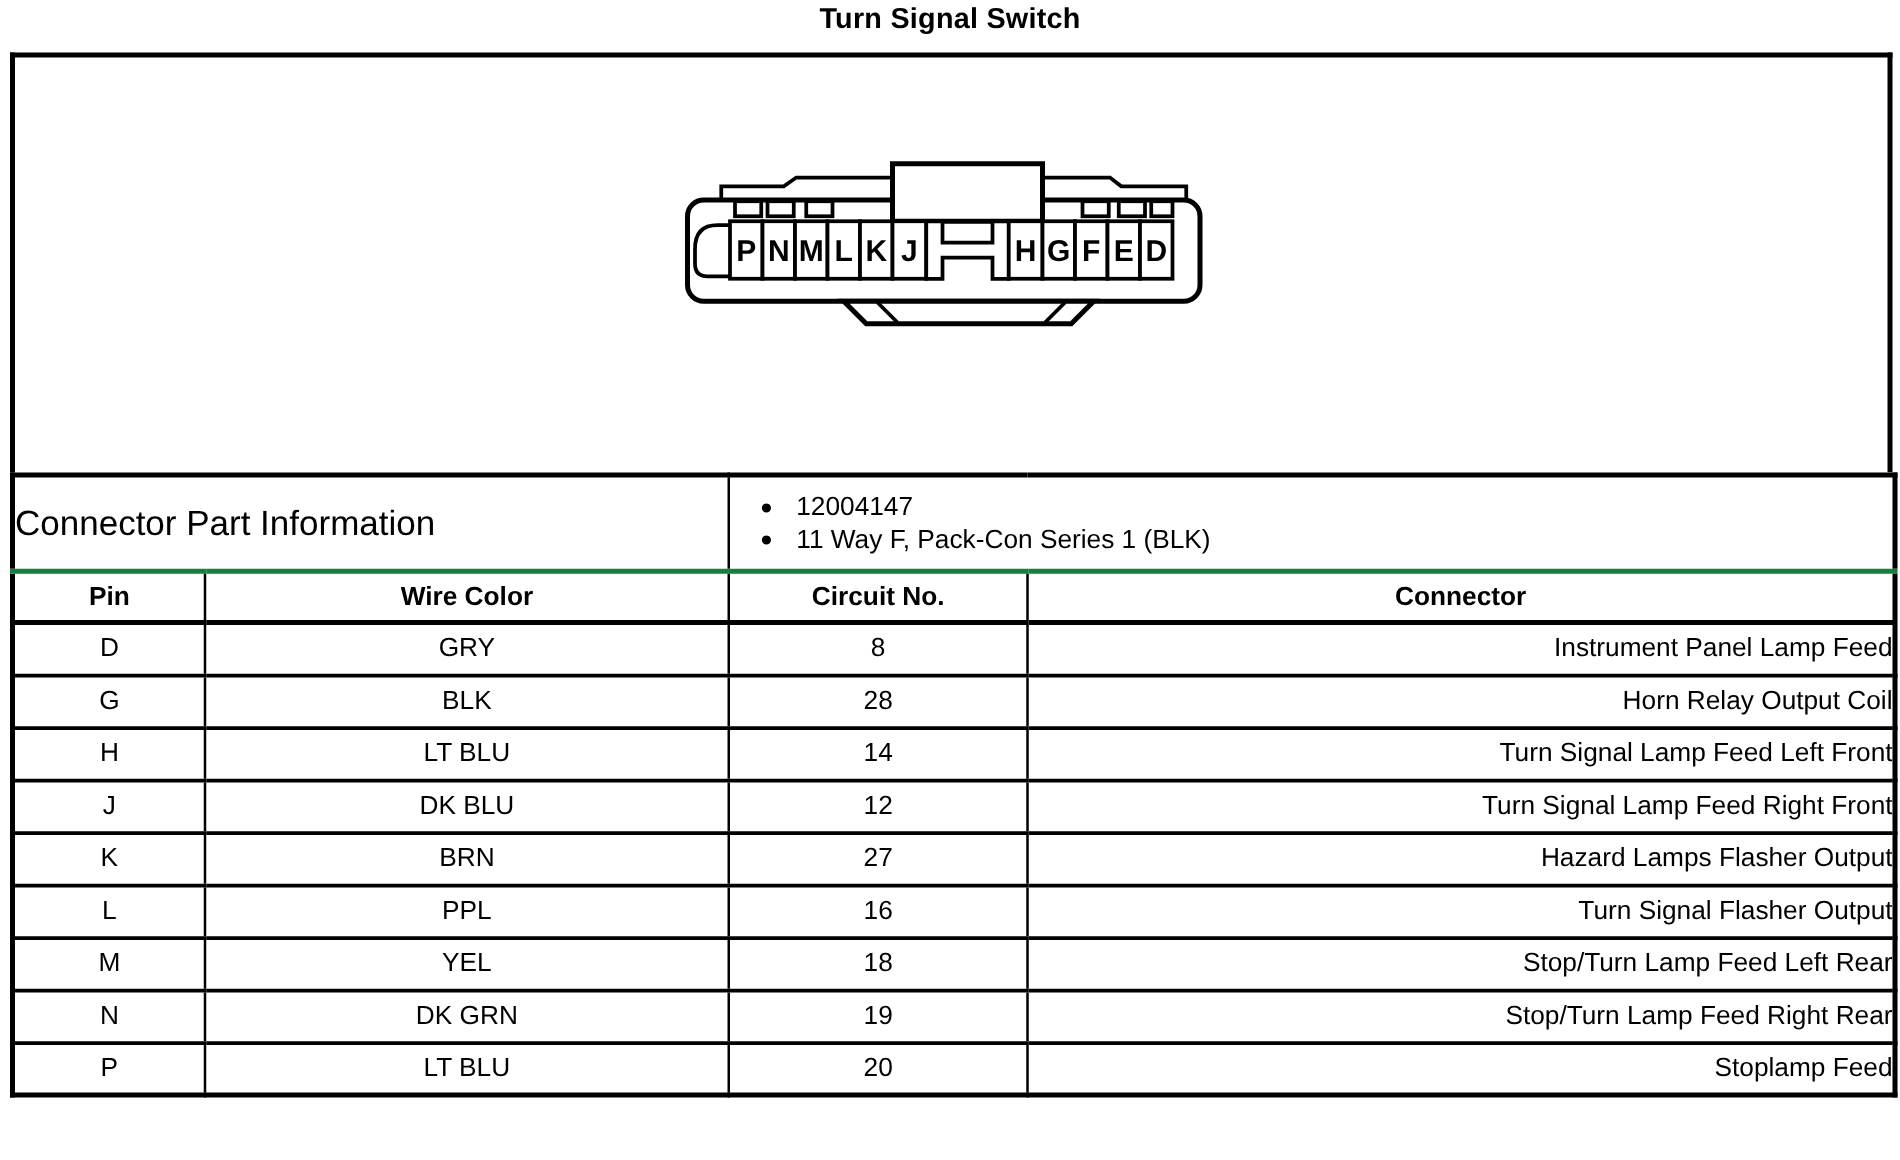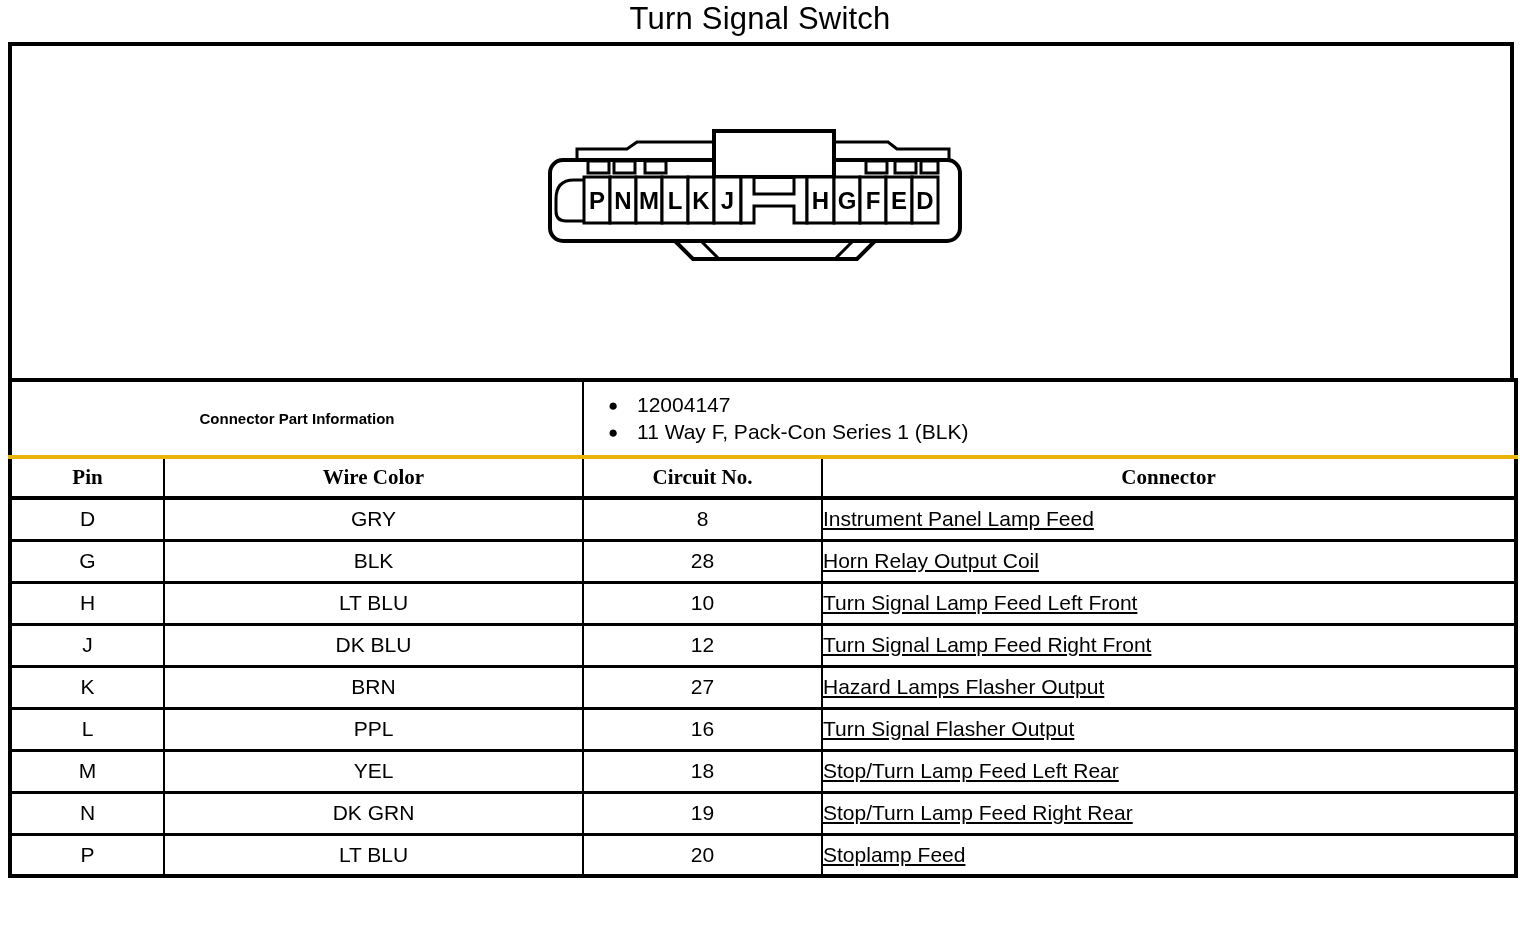--- a/index.html
+++ b/index.html
@@ -2,21 +2,21 @@
 <html><head>
 <meta charset="utf-8">
 <style>
   html,body{margin:0;padding:0;background:#ffffff;}
   #page{
     position:relative;width:1520px;height:928px;background:#fff;
     font-family:"Liberation Sans","DejaVu Sans",sans-serif;color:#000;overflow:hidden;
   }
   .page-title{
     position:absolute;left:0;top:1px;width:1520px;text-align:center;
-    font-size:31px;font-weight:normal;letter-spacing:0.2px;
+    font-size:23px;font-weight:bold;letter-spacing:0.2px;
   }
   .diagram-box{
     position:absolute;left:8px;top:42px;width:1506px;height:336px;
     border:4px solid #000;border-bottom:none;box-sizing:border-box;background:#fff;
   }
   svg.connector-art{position:absolute;left:0;top:0;pointer-events:none;}
   svg text.pin-letter{
     font-family:"Liberation Sans","DejaVu Sans",sans-serif;
     font-size:24px;font-weight:bold;text-anchor:middle;fill:#000;
   }
@@ -26,25 +26,25 @@
     font-size:21px;color:#000;
   }
   table.pinout td,table.pinout th{
     border-left:2px solid #000;border-right:2px solid #000;
     border-top:3px solid #000;border-bottom:3px solid #000;
     padding:0;overflow:hidden;white-space:nowrap;
   }
   table.pinout{border:4px solid #000;}
   tr.part-info-row{height:77px;}
   tr.header-row{height:41px;}
-  tr.header-row th{border-top:4px solid #eab308;border-bottom:4px solid #000;font-size:21px;font-family:Liberation Serif, serif;}
+  tr.header-row th{border-top:4px solid #15803d;border-bottom:4px solid #000;font-size:21px;}
   tr.data-row{height:42px;}
   td.c-center,th.c-center{text-align:center;}
-  td.c-func{text-align:left;padding-left:5px;text-decoration:underline;}
-  .part-info-label{text-align:center;font-weight:bold;font-size:15px;}
+  td.c-func{text-align:right;padding-left:5px;}
+  .part-info-label{font-weight:normal;font-size:28px;}
   .bullet-list{padding-left:24px;}
   .bullet-line{line-height:26px;font-size:21px;}
   .bullet-glyph{display:inline-block;width:29px;font-size:17px;vertical-align:1px;}
 </style>
 </head>
 <body>
 
 <div id="page">
 
   <div class="page-title">Turn Signal Switch</div>
@@ -135,21 +135,21 @@
     </tr>
         <tr class="data-row">
       <td class="c-center">G</td>
       <td class="c-center">BLK</td>
       <td class="c-center">28</td>
       <td class="c-func">Horn Relay Output Coil</td>
     </tr>
         <tr class="data-row">
       <td class="c-center">H</td>
       <td class="c-center">LT BLU</td>
-      <td class="c-center">10</td>
+      <td class="c-center">14</td>
       <td class="c-func">Turn Signal Lamp Feed Left Front</td>
     </tr>
         <tr class="data-row">
       <td class="c-center">J</td>
       <td class="c-center">DK BLU</td>
       <td class="c-center">12</td>
       <td class="c-func">Turn Signal Lamp Feed Right Front</td>
     </tr>
         <tr class="data-row">
       <td class="c-center">K</td>

